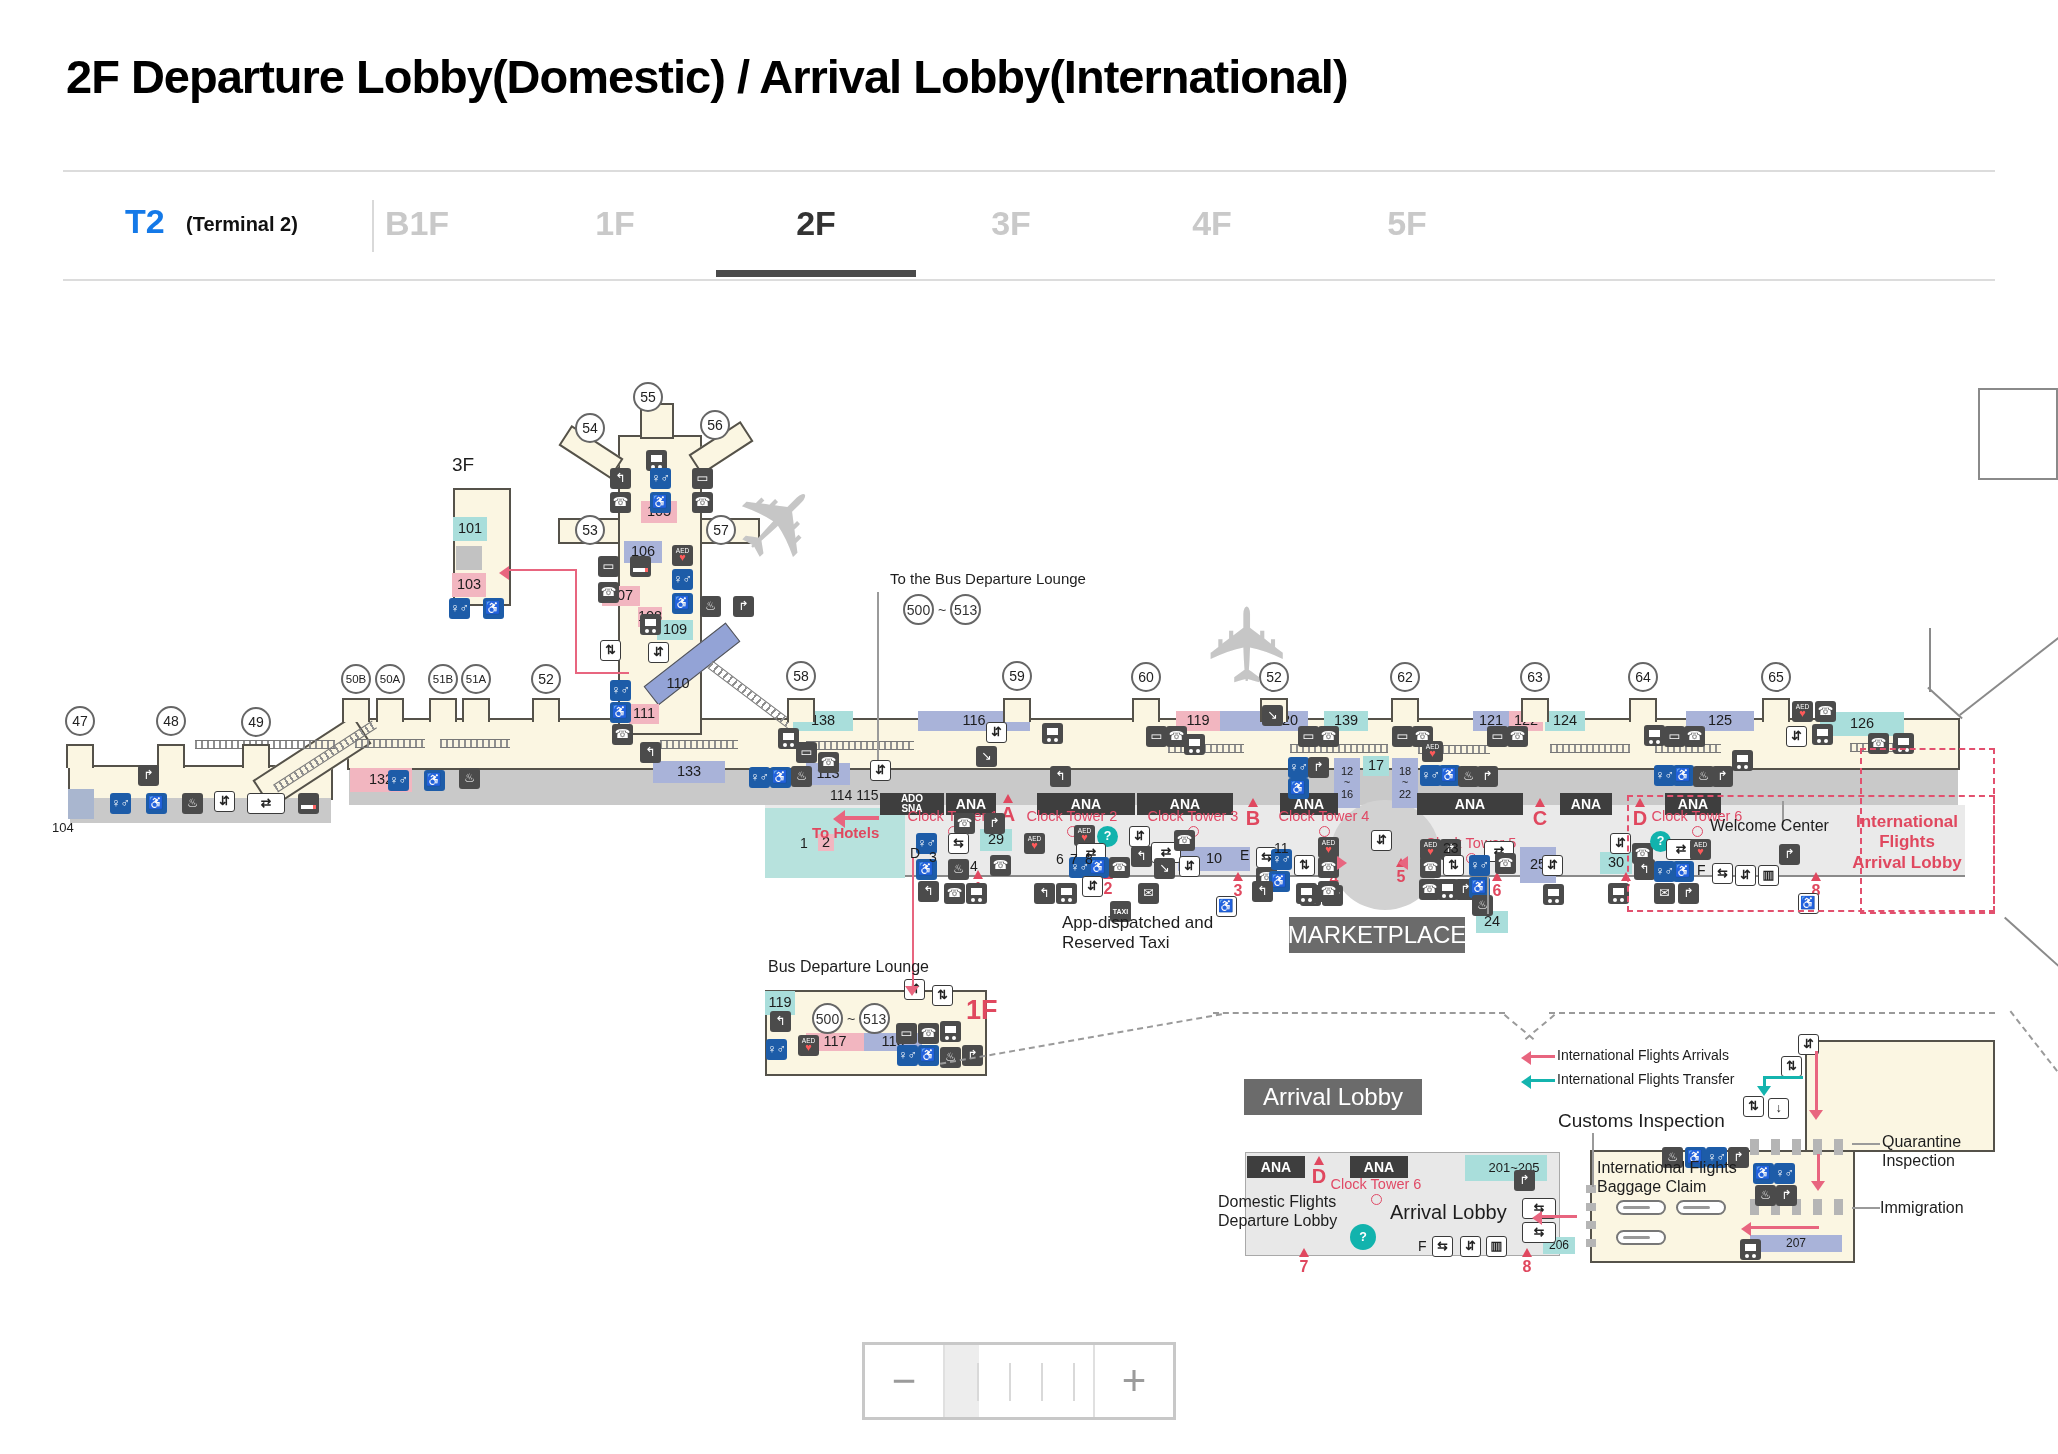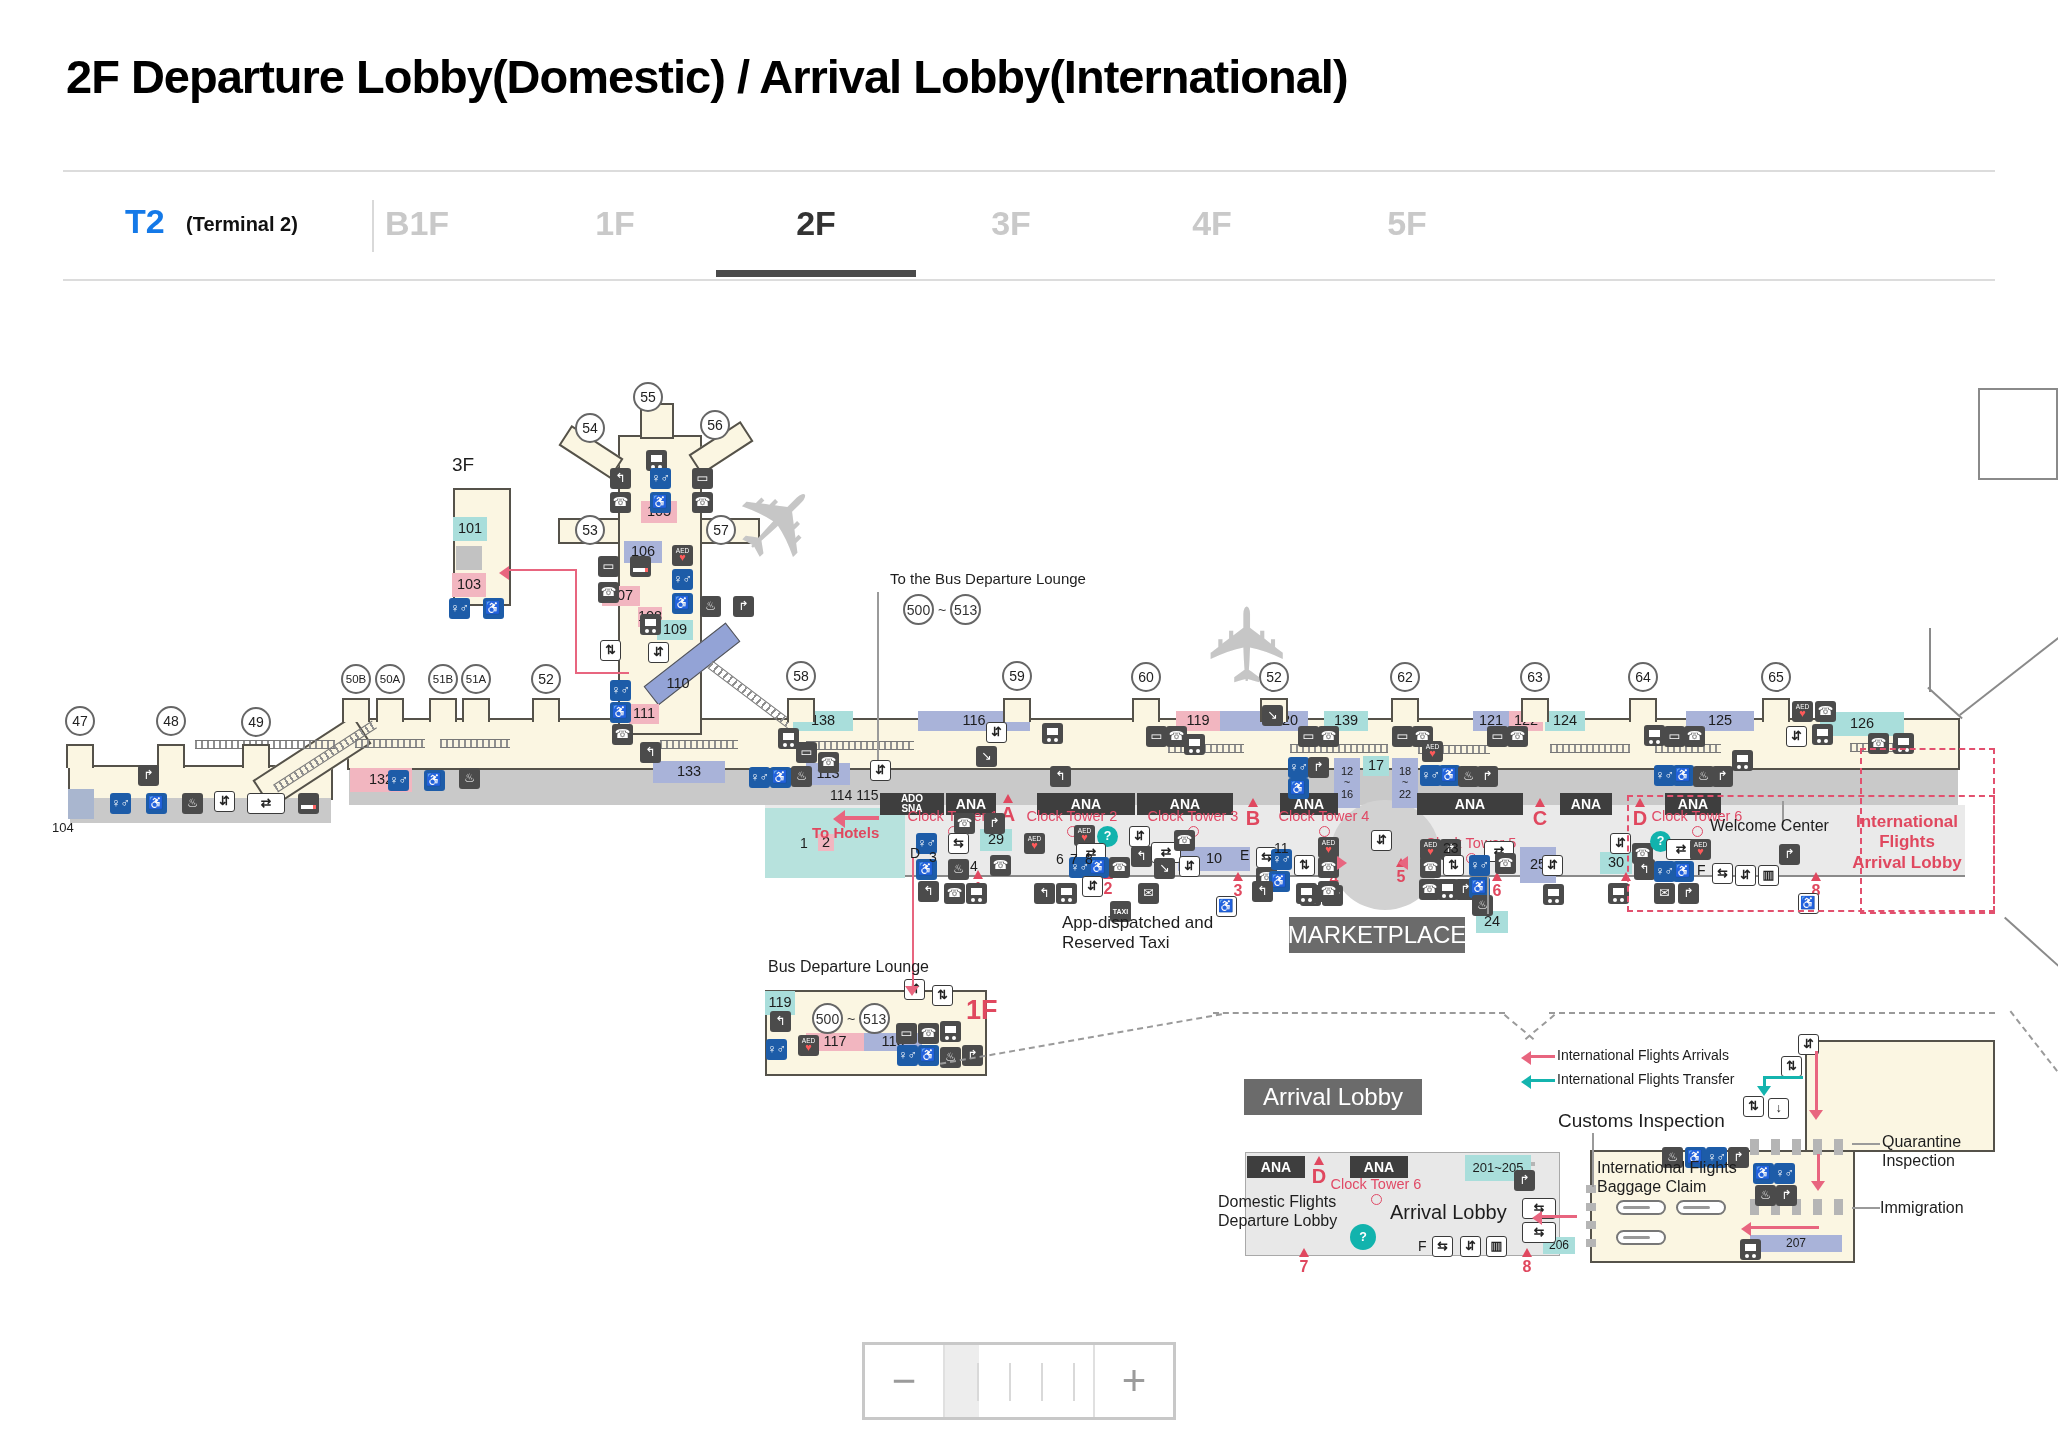--- a/index.html
+++ b/index.html
@@ -168,21 +168,21 @@
       <div class="room c-teal" style="left: 980px; top: 829px; width: 32px; height: 22px;">29</div>
       <div class="room c-teal" style="left: 1476px; top: 911px; width: 32px; height: 22px;">24</div>
       <div class="room c-teal" style="left: 1600px; top: 852px; width: 32px; height: 22px;">30</div>
       <div class="room c-blue" style="left: 1334px; top: 758px; width: 26px; height: 50px; font-size: 11px;">12
 ~
 16</div>
       <div class="room c-teal" style="left: 1363px; top: 756px; width: 26px; height: 20px;">17</div>
       <div class="room c-blue" style="left: 1392px; top: 758px; width: 26px; height: 50px; font-size: 11px;">18
 ~
 22</div>
-      <div class="room c-teal" style="left: 1465px; top: 1155px; width: 66px; height: 26px; font-size: 13px;">201~205</div>
+      <div class="room c-teal" style="left: 1465px; top: 1155px; width: 66px; height: 26px; font-size: 13px; padding-left: 16px;">201~205</div>
       <div class="room c-teal" style="left: 1543px; top: 1237px; width: 32px; height: 17px; font-size: 12px;">206</div>
       <div class="room c-blue" style="left: 1750px; top: 1235px; width: 92px; height: 17px; font-size: 12px;">207</div>
       <div class="room c-pink" style="left: 818px; top: 834px; width: 16px; height: 17px;">2</div>
       <div class="stub" style="left: 66px; top: 744px; width: 28px; height: 24px;"></div>
       <div class="gate" style="left: 65px; top: 706px;">47</div>
       <div class="stub" style="left: 157px; top: 744px; width: 28px; height: 24px;"></div>
       <div class="gate" style="left: 156px; top: 706px;">48</div>
       <div class="stub" style="left: 242px; top: 744px; width: 28px; height: 24px;"></div>
       <div class="gate" style="left: 241px; top: 707px;">49</div>
       <div class="stub" style="left: 342px; top: 698px; width: 28px; height: 24px;"></div>

